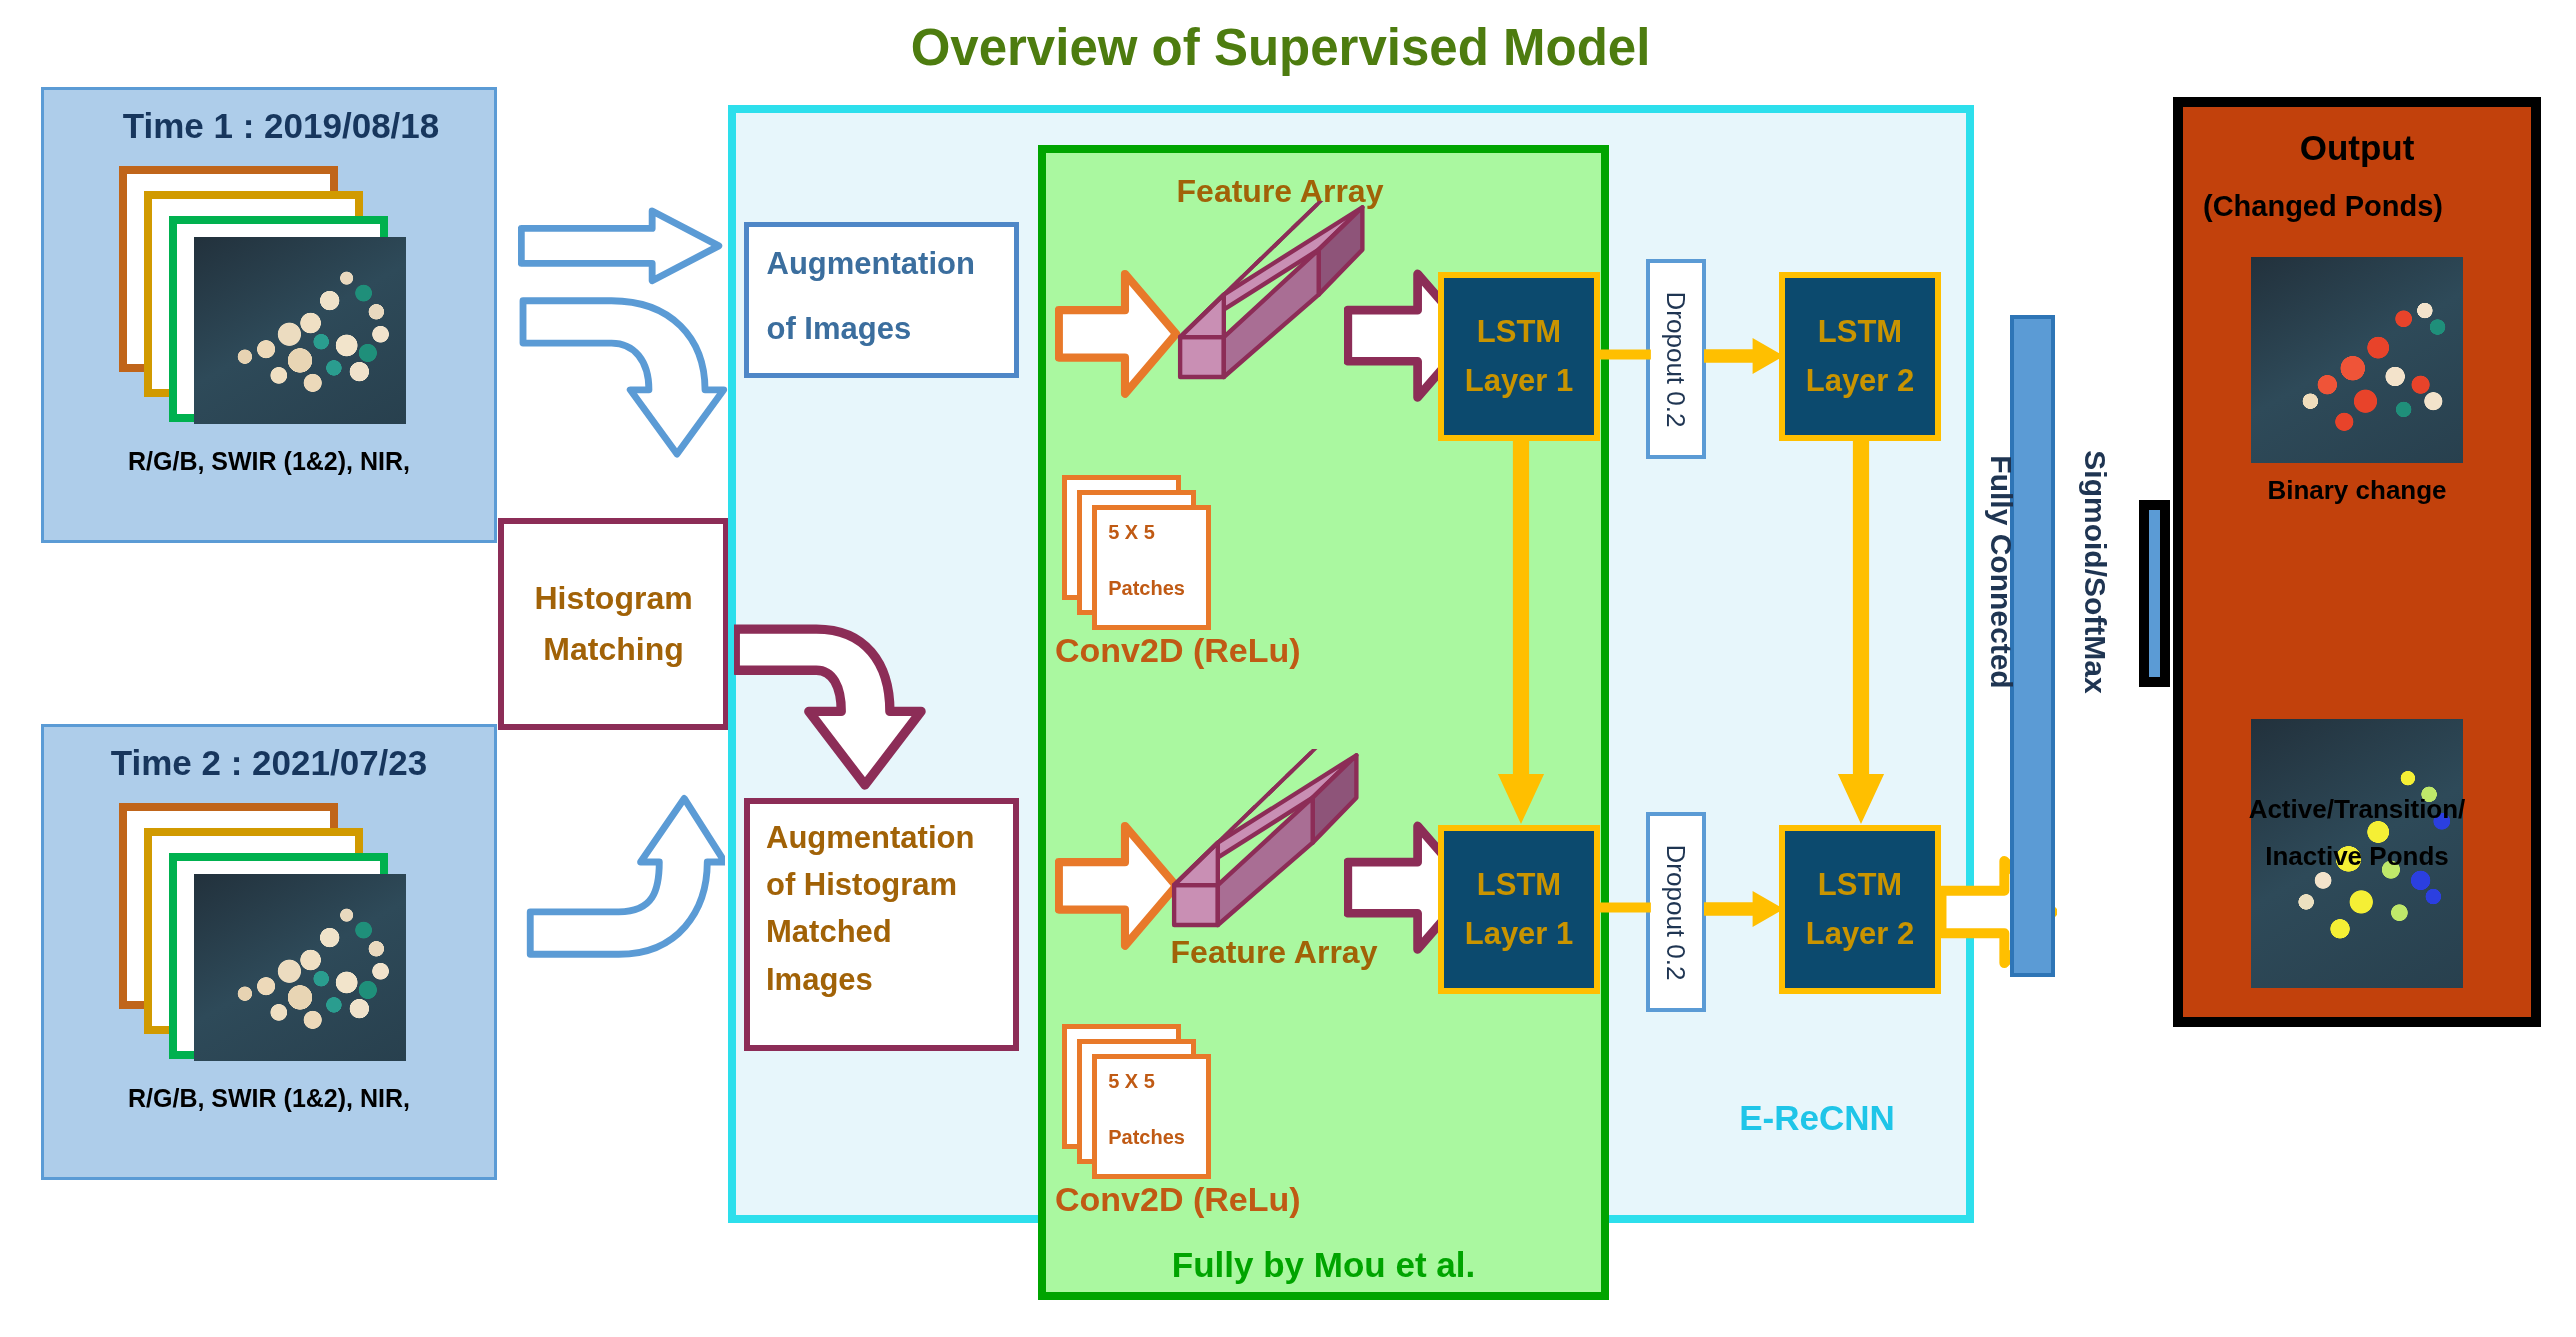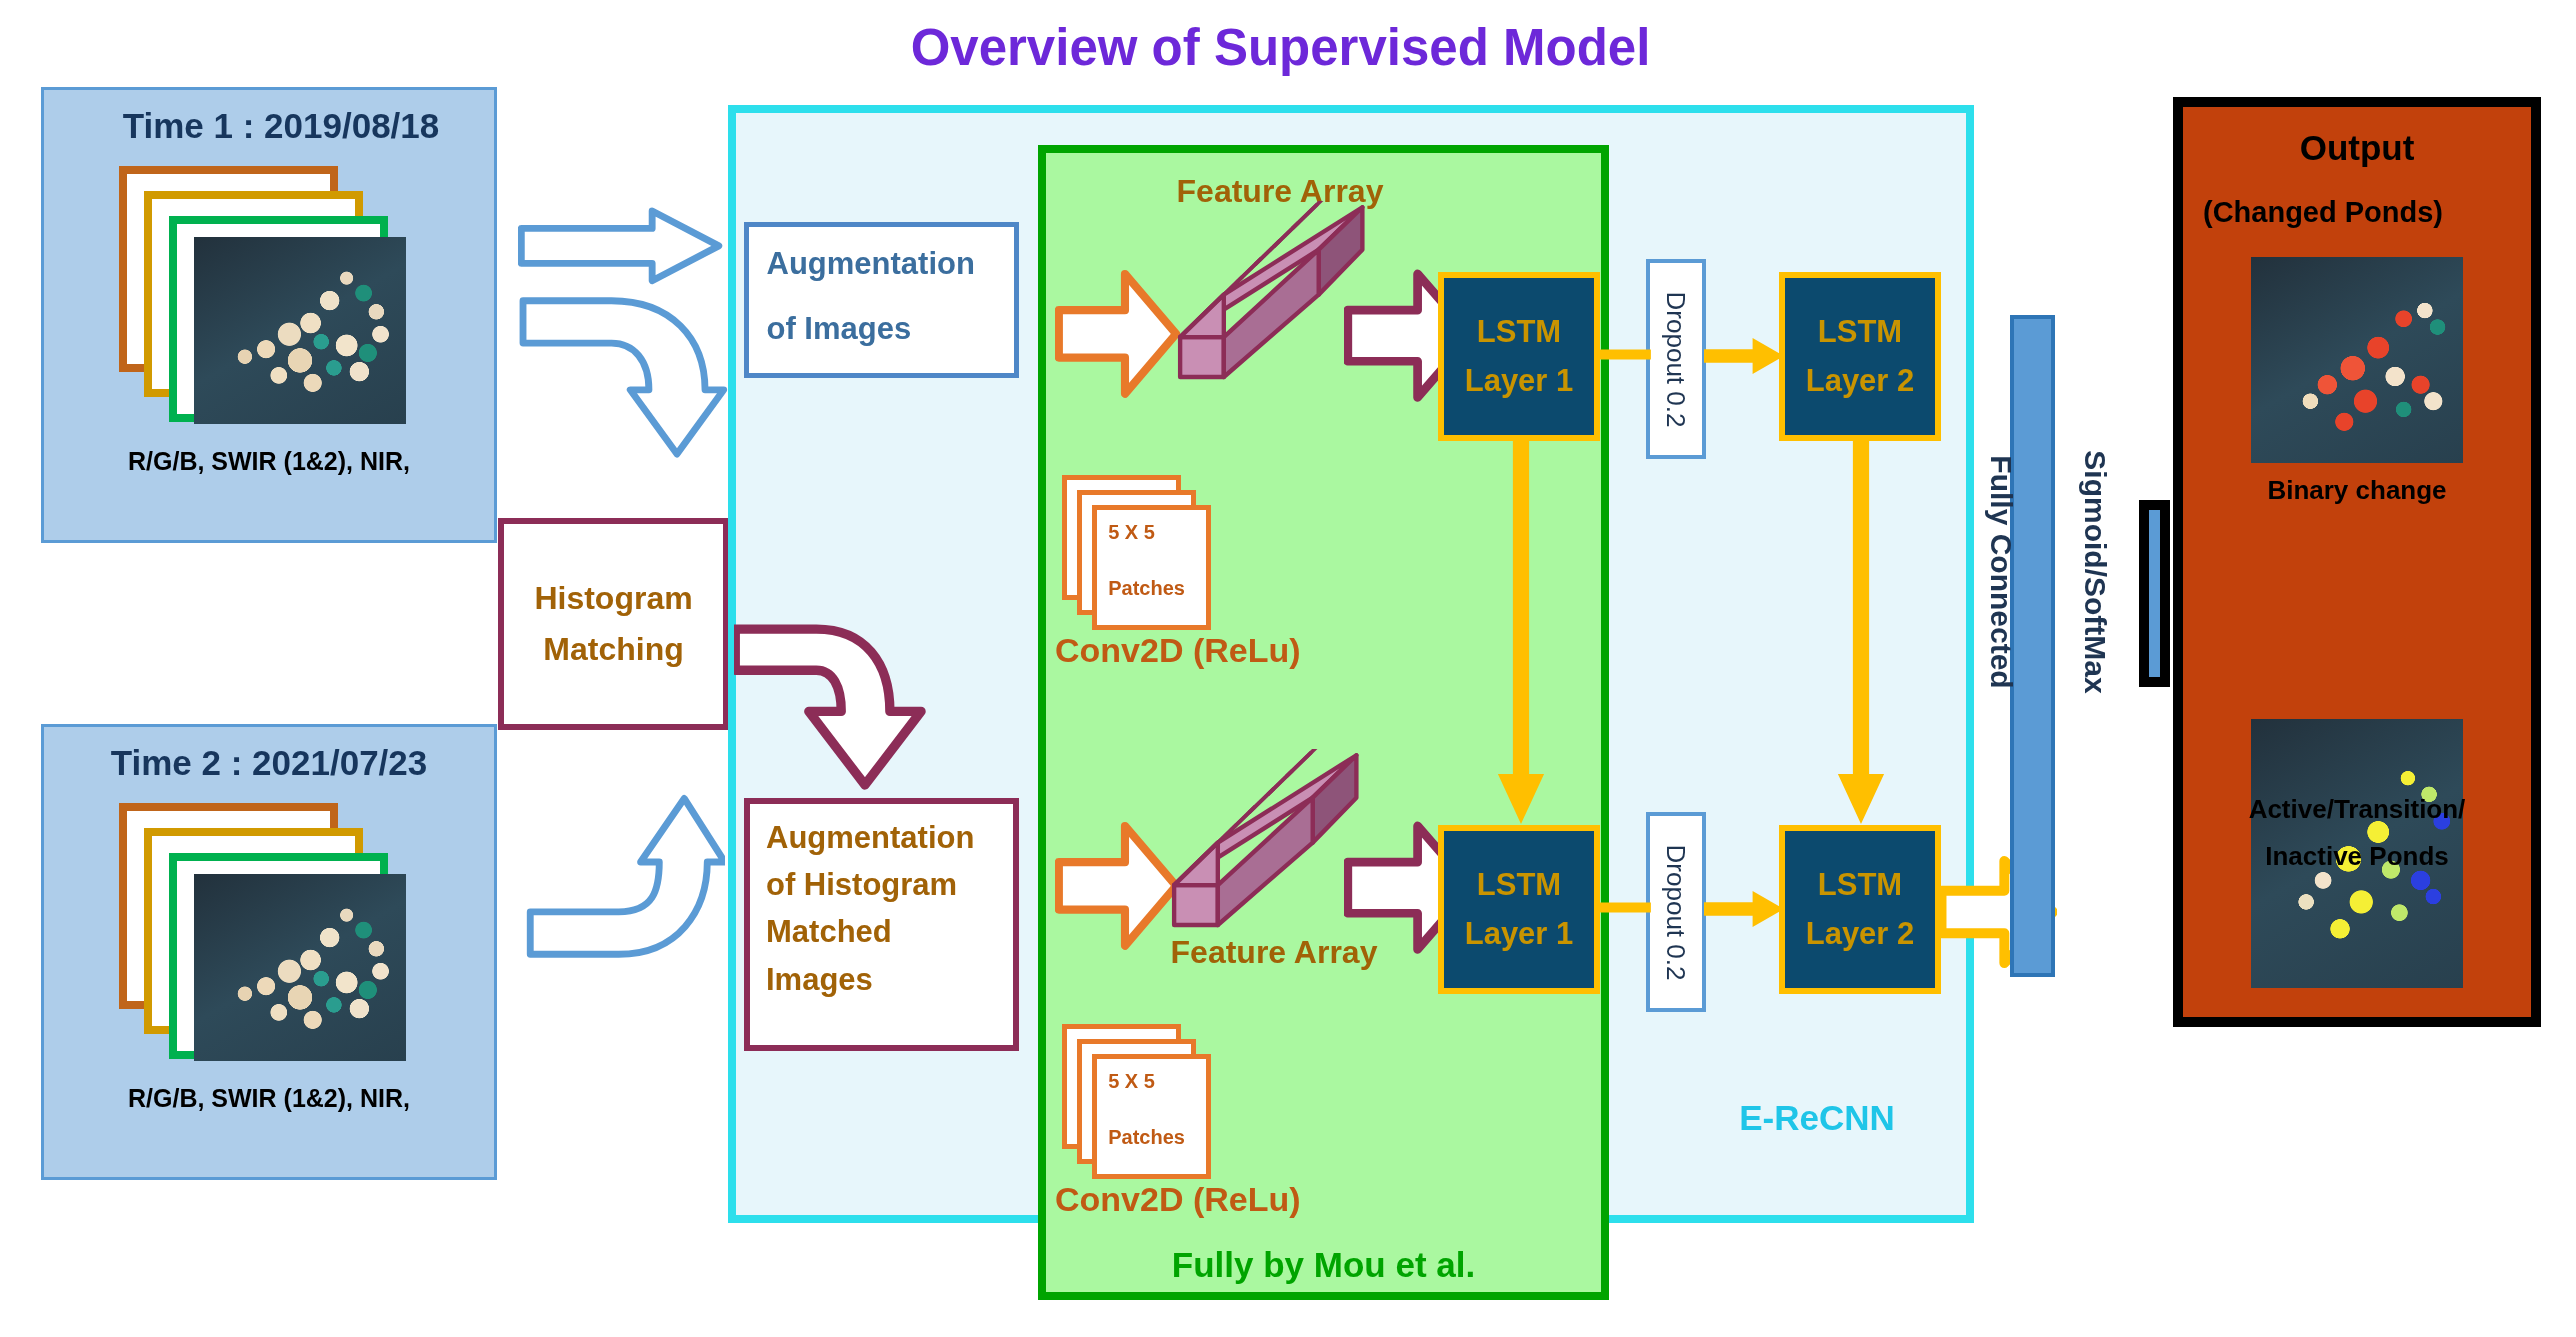--- a/index.html
+++ b/index.html
@@ -2,21 +2,21 @@
 <html style="font-size:10px"><head>
 <meta charset="utf-8">
 <style>
   html,body{margin:0;padding:0;background:#fff;}
   body{width:2576px;height:1338px;position:relative;overflow:hidden;
        font-family:"Liberation Sans", sans-serif;}
   .abs{position:absolute;box-sizing:border-box;}
   .ctr{display:flex;align-items:center;justify-content:center;text-align:center;}
 
   
-  #title{left:781px;top:12.5px;width:999px;height:69px;font-size:51px;font-weight:bold;color:#6d28d9;}
+  #title{left:781px;top:12.5px;width:999px;height:69px;font-size:51px;font-weight:bold;color:#4d7c0f;}
 
   
   .inputPanel{background:#AECDEA;border:3.7px solid #5B9BD5;}
   .inputTitle{font-size:35px;font-weight:bold;color:#17365D;width:100%;}
   .bandLabel{font-size:25px;font-weight:bold;color:#000;width:100%;}
 
   .stackFrame{border-width:8px;border-style:solid;background:#fff;}
 
   .photo{background:#2d4654;overflow:hidden;position:relative;}
   .photo::before{content:"";position:absolute;inset:0;
@@ -308,21 +308,21 @@
   <span class="rotCW txtDark" style="font-size:30px;font-weight:bold;">Fully Connected</span>
 </div>
 
 <div class="abs ctr" style="left:1992px;top:550px;width:206px;height:44px;">
   <span class="rotCW txtDark" style="font-size:30px;font-weight:bold;">Sigmoid/SoftMax</span>
 </div>
 <div class="abs" style="left:2139px;top:500px;width:31px;height:187px;background:#5B9BD5;border:10px solid #000;"></div>
 
 <div class="abs" id="outputPanel" style="left:2173px;top:97px;width:368px;height:930px;">
   <div class="abs ctr" style="left:0;top:19px;width:348px;height:44px;font-size:35px;font-weight:bold;color:#000;">Output</div>
-  <div class="abs ctr" style="left:0;top:87px;width:280px;height:37px;font-size:29px;font-weight:bold;color:#000;">(Changed Ponds)</div>
+  <div class="abs ctr" style="left:0;top:81px;width:280px;height:37px;font-size:29px;font-weight:bold;color:#000;">(Changed Ponds)</div>
 
   <div class="abs photo photoOut1" style="left:68px;top:150px;width:212px;height:206px;"></div>
   <div class="abs ctr" style="left:0;top:365px;width:348px;height:37px;font-size:26px;font-weight:bold;color:#000;">Binary change</div>
 
   <div class="abs photo photoOut2" style="left:68px;top:406px;width:212px;height:269px;"></div>
   <div class="abs ctr" style="left:0;top:684px;width:348px;height:37px;font-size:26px;font-weight:bold;color:#000;">Active/Transition/</div>
   <div class="abs ctr" style="left:0;top:731px;width:348px;height:37px;font-size:26px;font-weight:bold;color:#000;">Inactive Ponds</div>
 </div>
 
 

